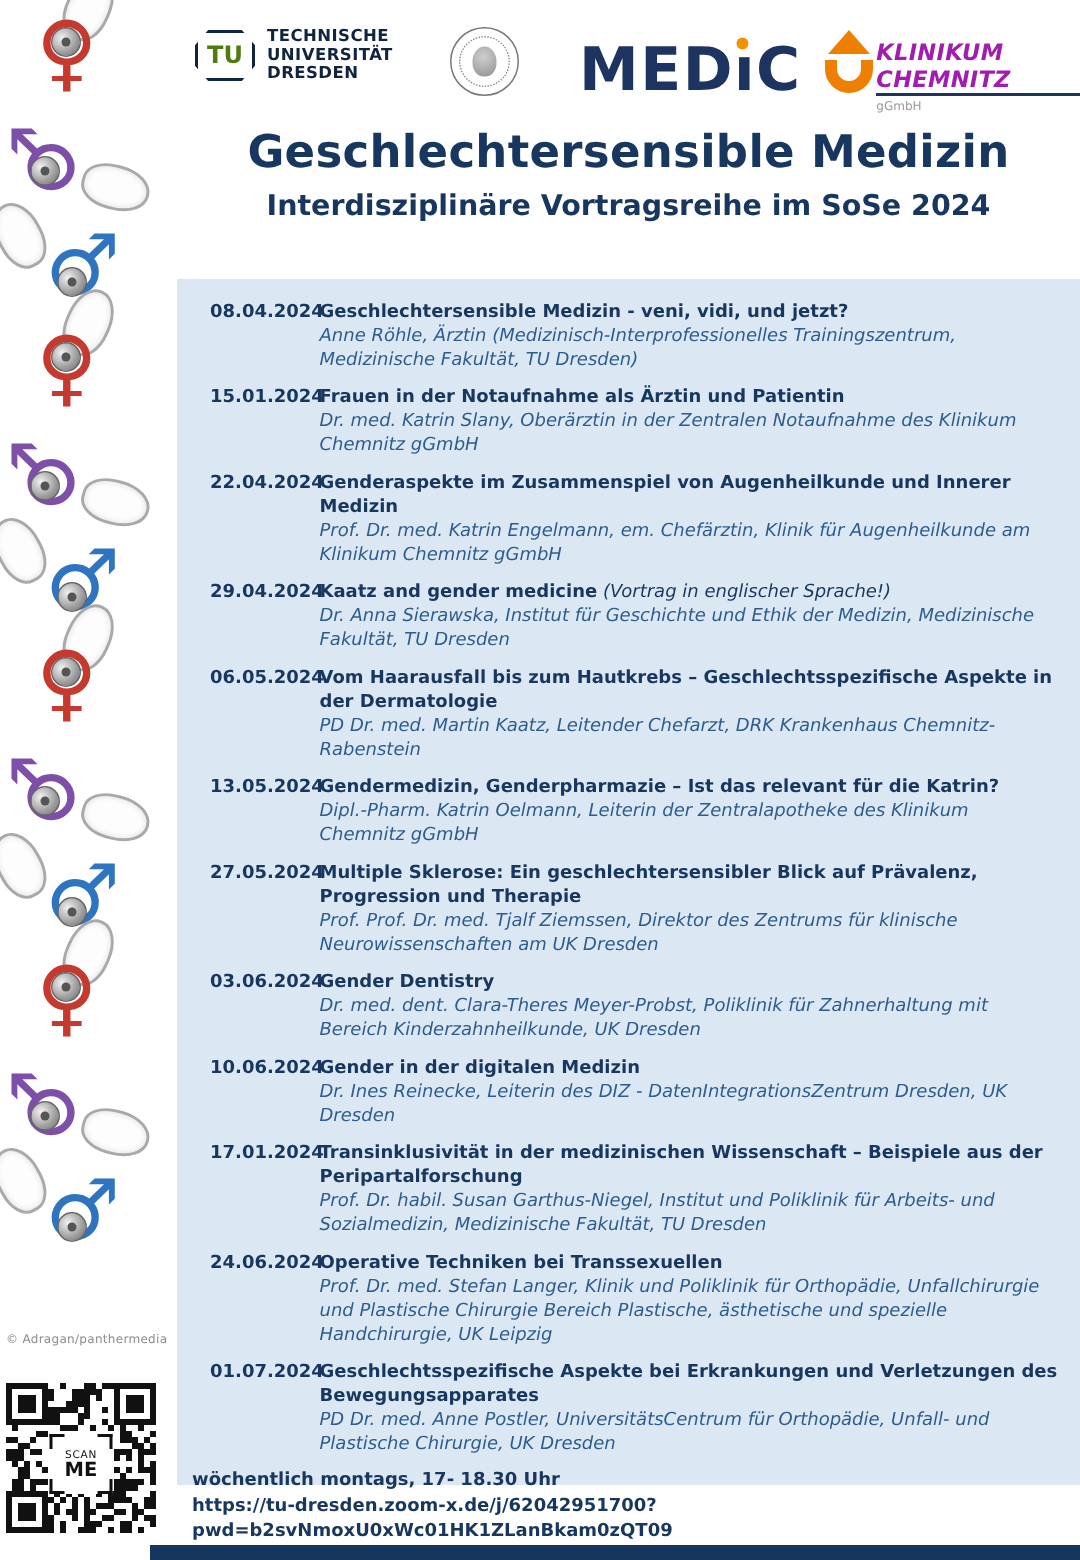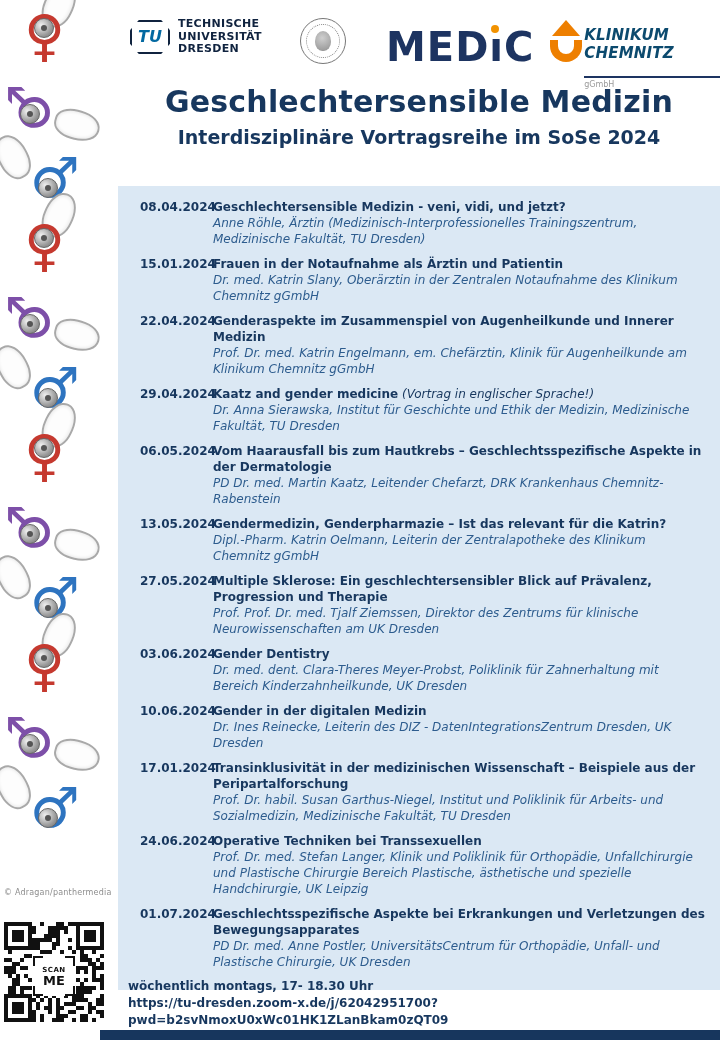--- a/index.html
+++ b/index.html
@@ -31,44 +31,44 @@
   .copyright { position:absolute; left:4px; top:888px; font-size:8px; color:#8d8d8d; letter-spacing:.2px; }
 
   .qr-wrap { position:absolute; left:4px; top:922px; width:100px; height:112px; }
   .qr-wrap svg { display:block; }
   .qr-label { position:absolute; left:29px; top:34px; width:42px; height:40px; display:flex; flex-direction:column; align-items:center; justify-content:center; background:#fff; }
   .qr-label .corner { position:absolute; width:10px; height:10px; border:2.5px solid #111; }
   .qr-label .c-tl { left:0; top:0; border-right:none; border-bottom:none; }
   .qr-label .c-tr { right:0; top:0; border-left:none; border-bottom:none; }
   .qr-label .c-bl { left:0; bottom:0; border-right:none; border-top:none; }
   .qr-label .c-br { right:0; bottom:0; border-left:none; border-top:none; }
-  .qr-label .t1 { font-size:7px; font-weight:bold; color:#111; letter-spacing:.5px; }
+  .qr-label .t1 { font-size:7px; font-weight:normal; color:#111; letter-spacing:.5px; }
   .qr-label .t2 { font-size:13px; font-weight:bold; color:#111; line-height:1; }
 
   
   .header { position:absolute; left:118px; top:0; width:602px; height:172px; background:#fff; }
 
   .logo-tu { position:absolute; left:12px; top:18px; display:flex; align-items:center; gap:8px; }
-  .tu-oct { width:40px; height:34px; border:2.5px solid #10233f; display:flex; align-items:center; justify-content:center; clip-path:polygon(22% 0,78% 0,100% 30%,100% 70%,78% 100%,22% 100%,0 70%,0 30%); font-weight:bold; font-size:16px; color:#0369a1; border-radius:6px;font-style:italic; }
+  .tu-oct { width:40px; height:34px; border:2.5px solid #10233f; display:flex; align-items:center; justify-content:center; clip-path:polygon(22% 0,78% 0,100% 30%,100% 70%,78% 100%,22% 100%,0 70%,0 30%); font-weight:bold; font-size:16px; color:#4d7c0f; border-radius:6px; }
   .tu-text { font-size:11px; font-weight:bold; line-height:1.15; color:#10233f; letter-spacing:.3px; }
 
   .seal { position:absolute; left:182px; top:18px; width:46px; height:46px; border-radius:50%; border:1.5px solid #777; display:flex; align-items:center; justify-content:center; }
   .seal .inner { width:34px; height:34px; border-radius:50%; border:1px dotted #888; display:flex; align-items:center; justify-content:center; }
   .seal .face { width:16px; height:20px; border-radius:50% 50% 45% 45%; background:radial-gradient(circle at 45% 35%, #cfcfcf, #8f8f8f); }
 
   .logo-medic { position:absolute; left:268px; top:24px; font-size:40px; font-weight:bold; color:#1d3461; letter-spacing:1px; }
   .medic-i { position:relative; color:#1d3461; }
   .medic-i::before { content:""; position:absolute; left:2px; top:1px; width:8px; height:8px; border-radius:50%; background:#f29200; }
 
   .logo-kc { position:absolute; left:428px; top:20px; display:flex; gap:8px; align-items:flex-start; }
   .kc-icon { position:relative; width:40px; height:44px; }
   .kc-icon .tri { position:absolute; left:6px; top:0; width:0; height:0; border-left:14px solid transparent; border-right:14px solid transparent; border-bottom:16px solid #ee7f00; }
   .kc-icon .cup { position:absolute; left:4px; top:20px; width:32px; height:22px; border:8px solid #ee7f00; border-top:none; border-radius:0 0 16px 16px; }
   .kc-text { padding-top:6px; }
-  .kc-name { font-size:15px; font-weight:bold; font-style:italic; color:#0c4a6e; border-bottom:2px solid #1d3461; padding-bottom:14px; letter-spacing:.2px; }
+  .kc-name { font-size:15px; font-weight:bold; font-style:italic; color:#a21caf; border-bottom:2px solid #1d3461; padding-bottom:0; letter-spacing:.2px; }
   .kc-suffix { font-size:8px; color:#9a9a9a; margin-top:2px; }
 
   .title { position:absolute; left:0; width:602px; top:84px; text-align:center; font-size:30px; font-weight:bold; color:#17375e; letter-spacing:.2px; }
   .subtitle { position:absolute; left:0; width:602px; top:126px; text-align:center; font-size:19px; font-weight:bold; color:#17375e; }
 
   
   .panel { position:absolute; left:118px; top:186px; width:602px; height:804px; background:#dbe8f4; padding:13px 10px 0 22px; }
   .entry { display:grid; grid-template-columns:73px 1fr; margin-bottom:9px; }
   .entry .date { font-size:12px; font-weight:bold; color:#17375e; line-height:16px; }
   .entry .body { font-size:12px; line-height:16px; max-width:492px; }

